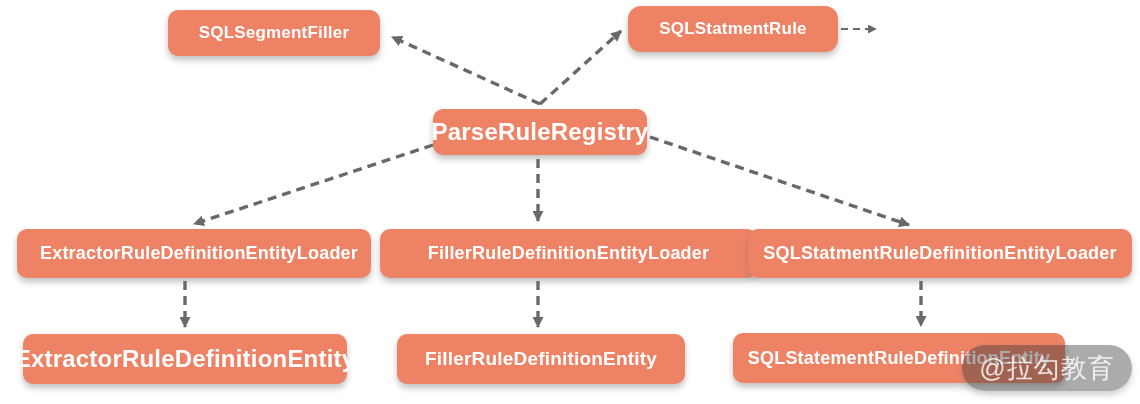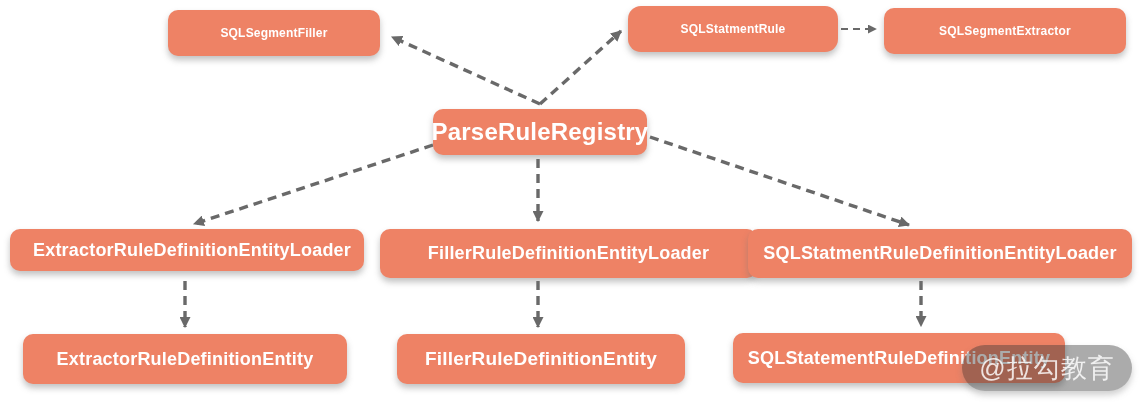--- a/index.html
+++ b/index.html
@@ -24,31 +24,31 @@
     align-items: center;
     justify-content: center;
     background: #ee8265;
     color: #ffffff;
     font-weight: bold;
     border-radius: 10px;
     box-shadow: 0 4px 6px rgba(120,120,120,0.45);
     white-space: nowrap;
     letter-spacing: 0.2px;
   }
-  .fs20 { font-size: 12px; }
+  .fs20 { font-size: 17px; }
   .fs18 { font-size: 18px; }
   
   .n-sql-segment-filler      { left: 168px; top: 10px;  width: 212px; height: 46px; }
   .n-sql-statment-rule       { left: 628px; top: 6px;   width: 210px; height: 46px; border-radius: 13px; }
   .n-sql-segment-extractor   { left: 884px; top: 8px;   width: 242px; height: 46px; }
   .n-parse-rule-registry     { left: 433px; top: 109px; width: 214px; height: 46px; font-size: 24px; }
-  .n-extractor-loader        { left: 10px;  top: 229px; width: 354px; height: 42px; padding-left: 10px; }
+  .n-extractor-loader        { left: 17px;  top: 229px; width: 354px; height: 49px; padding-left: 10px; }
   .n-filler-loader           { left: 380px; top: 229px; width: 377px; height: 49px; }
   .n-sql-statment-loader     { left: 748px; top: 229px; width: 384px; height: 49px; text-align: center; }
-  .n-extractor-entity        { left: 23px;  top: 334px; width: 324px; height: 50px; font-size: 18px; }
+  .n-extractor-entity        { left: 23px;  top: 334px; width: 324px; height: 50px; font-size: 24px; }
   .n-filler-entity           { left: 397px; top: 334px; width: 288px; height: 50px; font-size: 19px; }
   .n-sql-statement-entity    { left: 733px; top: 333px; width: 332px; height: 50px; }
   .watermark {
     position: absolute;
     left: 962px; top: 345px;
     width: 170px; height: 46px;
     background: rgba(55,55,55,0.42);
     border-radius: 23px;
     box-shadow: 0 4px 6px rgba(120,120,120,0.35);
     display: flex;
@@ -90,23 +90,20 @@
   </svg>
 
   <div class="node fs20 n-sql-segment-filler">
     <span>SQLSegmentFiller</span>
   </div>
 
   <div class="node fs20 n-sql-statment-rule">
     <span>SQLStatmentRule</span>
   </div>
 
-  <div class="node fs20 n-sql-segment-extractor">
-    <span>SQLSegmentExtractor</span>
-  </div>
 
   <div class="node fs20 n-parse-rule-registry">
     <span>ParseRuleRegistry</span>
   </div>
 
   <div class="node fs18 n-extractor-loader">
     <span>ExtractorRuleDefinitionEntityLoader</span>
   </div>
 
   <div class="node fs18 n-filler-loader">

